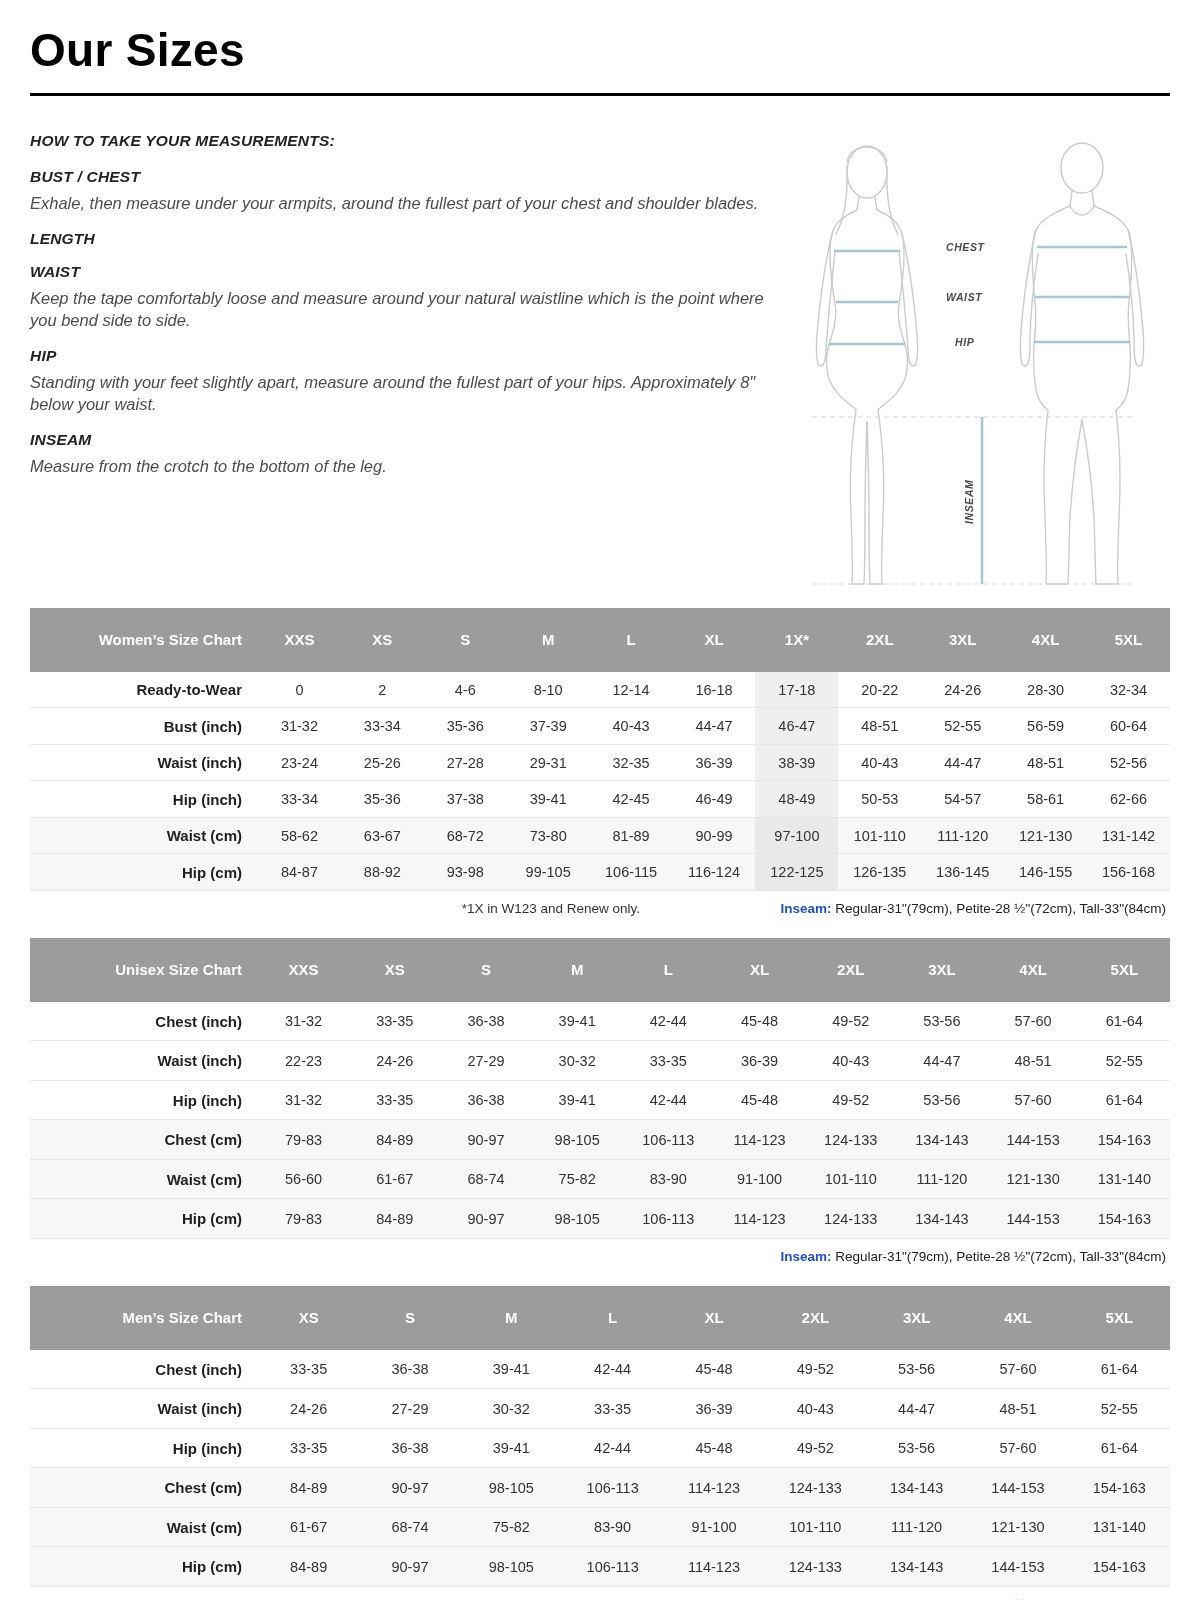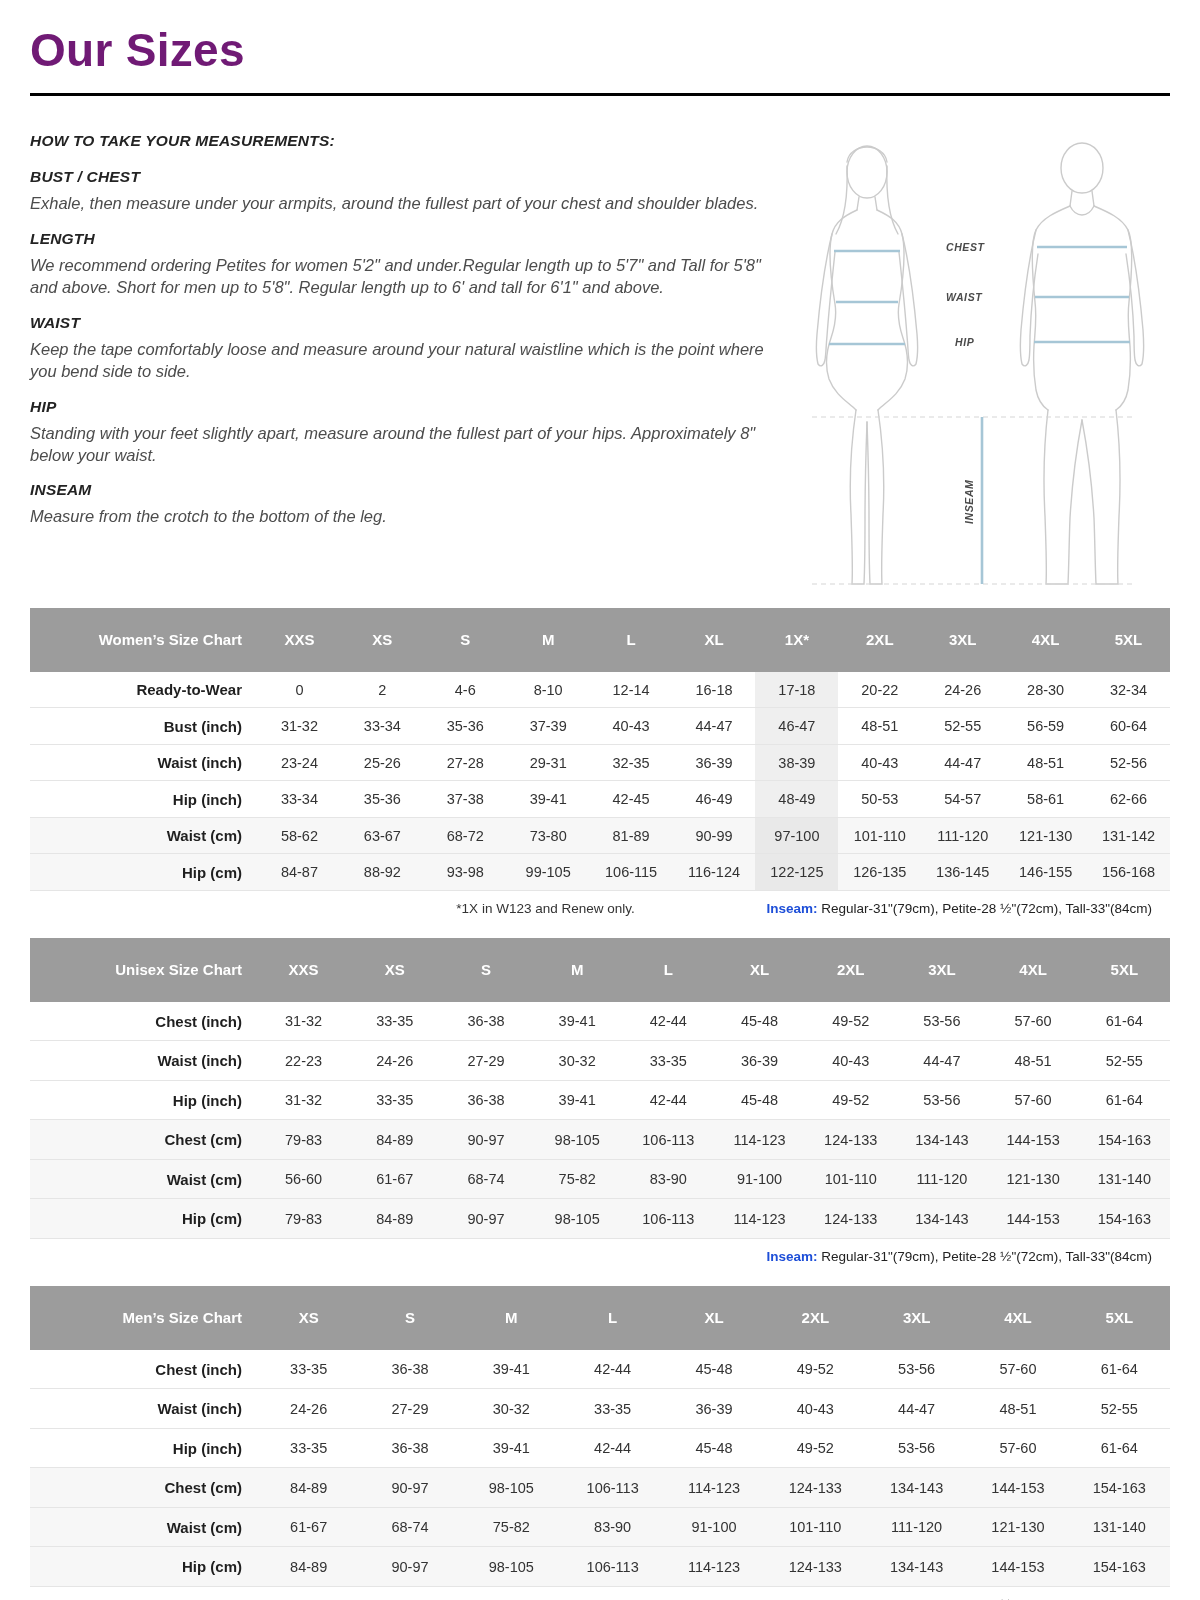--- a/index.html
+++ b/index.html
@@ -1,39 +1,39 @@
 <!DOCTYPE html>
 <html><head>
 <meta charset="utf-8">
 <title>Our Sizes</title>
 <style>
   html,body{margin:0;padding:0;}
   body{width:1200px;min-height:1600px;background:#ffffff;font-family:"Liberation Sans","DejaVu Sans",sans-serif;color:#3d3d3d;}
   .page{padding:24px 30px 10px 30px;}
-  .page-title{font-size:46px;font-weight:800;color:#701a75;letter-spacing:0.3px;margin:0;line-height:1.15;}
+  .page-title{font-size:46px;font-weight:800;color:#000000;letter-spacing:0.3px;margin:0;line-height:1.15;}
   .title-rule{height:3px;background:#000;margin-top:16px;}
   .content-row{display:flex;margin-top:36px;font-style:italic;}
   .instructions{width:742px;flex:none;}
   .instr-heading{font-size:15.5px;font-weight:700;color:#232323;margin-bottom:18px;letter-spacing:0.2px;}
   .instr-section{margin-bottom:15px;}
   .instr-title{font-size:15.5px;font-weight:700;color:#232323;margin-bottom:7px;letter-spacing:0.2px;}
   .instr-body{font-size:16.5px;line-height:1.33;color:#4c4c4c;}
   .figure-wrap{flex:1;display:flex;justify-content:flex-end;padding-right:2px;}
   .tables{margin-top:14px;}
   .table-block{margin-bottom:4px;}
   .size-table{width:100%;border-collapse:collapse;table-layout:fixed;}
   .size-table thead th{background:#9c9c9c;color:#fff;font-size:15px;font-weight:700;height:32px;text-align:center;padding:16px;}
   .size-table thead th.label-col{width:196px;text-align:right;padding-right:16px;}
   .size-table tbody td{font-size:14.5px;color:#333;text-align:center;height:35.5px;border-bottom:1px solid #e5e5e5;padding:0;}
   .size-table tbody td.row-label{font-weight:700;color:#1f1f1f;text-align:right;padding-right:16px;font-size:15px;}
   .size-table tbody tr.cm-row td{background:#f7f7f7;}
   .size-table tbody td.hl{background:#efefef;}
   .size-table tbody tr.cm-row td.hl{background:#e9e9e9;}
   .t1 tbody td,.t2 tbody td{height:38.5px;}
-  .footnotes{display:flex;align-items:flex-start;margin:10px 18px 22px 0;font-size:13.5px;color:#222;}
+  .footnotes{display:flex;align-items:flex-start;margin:10px 4px 22px 0;font-size:13.5px;color:#222;}
   .fn-left{margin-left:38%;color:#333;}
   .fn-right{margin-left:auto;}
   .fn-right b{font-weight:700;color:#1d4ed8;}
 </style>
 </head>
 <body>
 
 <div class="page">
 
   <h1 class="page-title">Our Sizes</h1>
@@ -43,21 +43,20 @@
     <div class="instructions">
       <div class="instr-heading">HOW TO TAKE YOUR MEASUREMENTS:</div>
 
       <div class="instr-section">
         <div class="instr-title">BUST / CHEST</div>
         <div class="instr-body">Exhale, then measure under your armpits, around the fullest part of your chest and shoulder blades.</div>
       </div>
 
       <div class="instr-section">
         <div class="instr-title">LENGTH</div>
-        <div class="instr-body">We recommend ordering Petites for women 5'2" and under.Regular length up to 5'7" and Tall for 5'8" and above. Short for men up to 5'8". Regular length up to 6' and tall for 6'1" and above.</div>
       </div>
 
       <div class="instr-section">
         <div class="instr-title">WAIST</div>
         <div class="instr-body">Keep the tape comfortably loose and measure around your natural waistline which is the point where you bend side to side.</div>
       </div>
 
       <div class="instr-section">
         <div class="instr-title">HIP</div>
         <div class="instr-body">Standing with your feet slightly apart, measure around the fullest part of your hips. Approximately 8" below your waist.</div>

